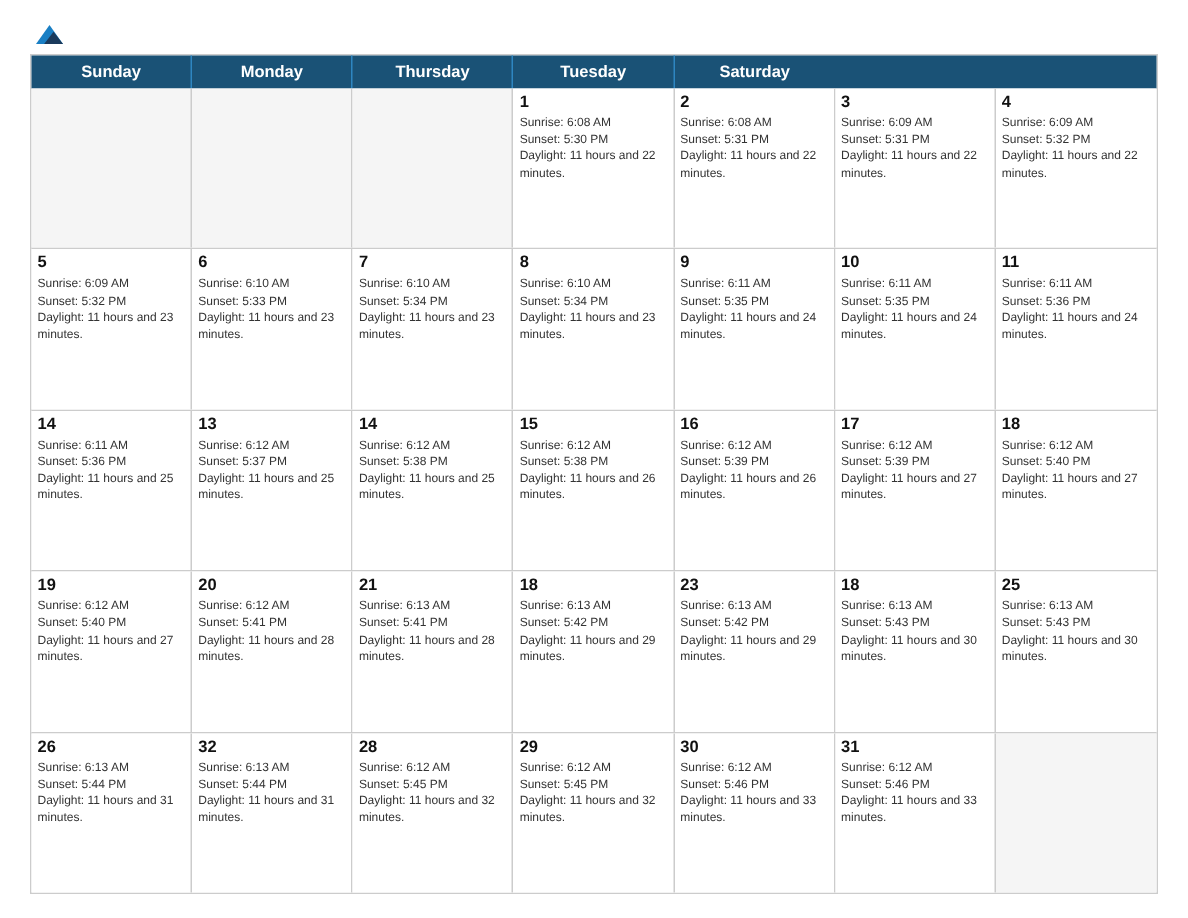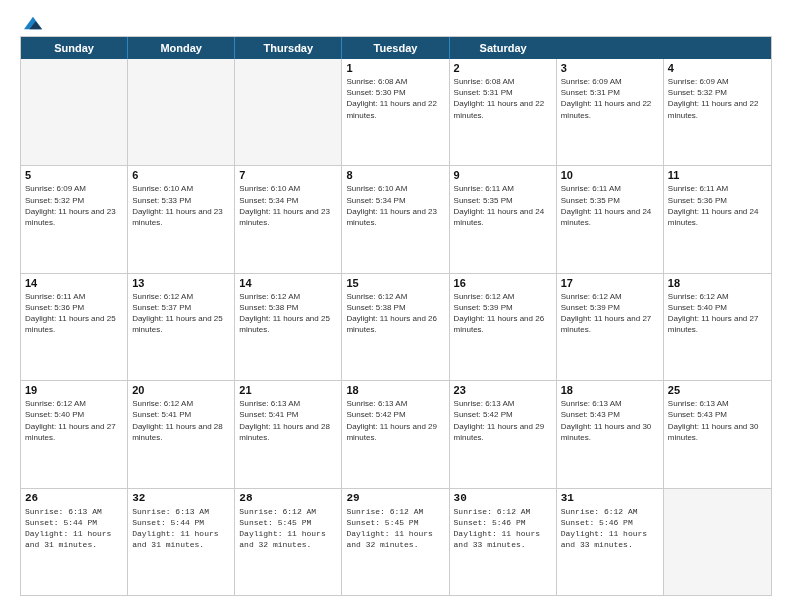--- a/index.html
+++ b/index.html
@@ -88,21 +88,20 @@
       flex: 1;
     }
     .cal-row {
       display: grid;
       grid-template-columns: repeat(7, 1fr);
       flex: 1;
       border-bottom: 1px solid #ccc;
     }
     .cal-row:last-child {
       border-bottom: none;
-      font-family: Liberation Mono, monospace;
     }
     .cal-cell {
       border-right: 1px solid #ccc;
       padding: 3px 4px;
       font-size: 8.5px;
       color: #333;
       background: #fff;
       min-height: 80px;
     }
     .cal-cell:last-child {

